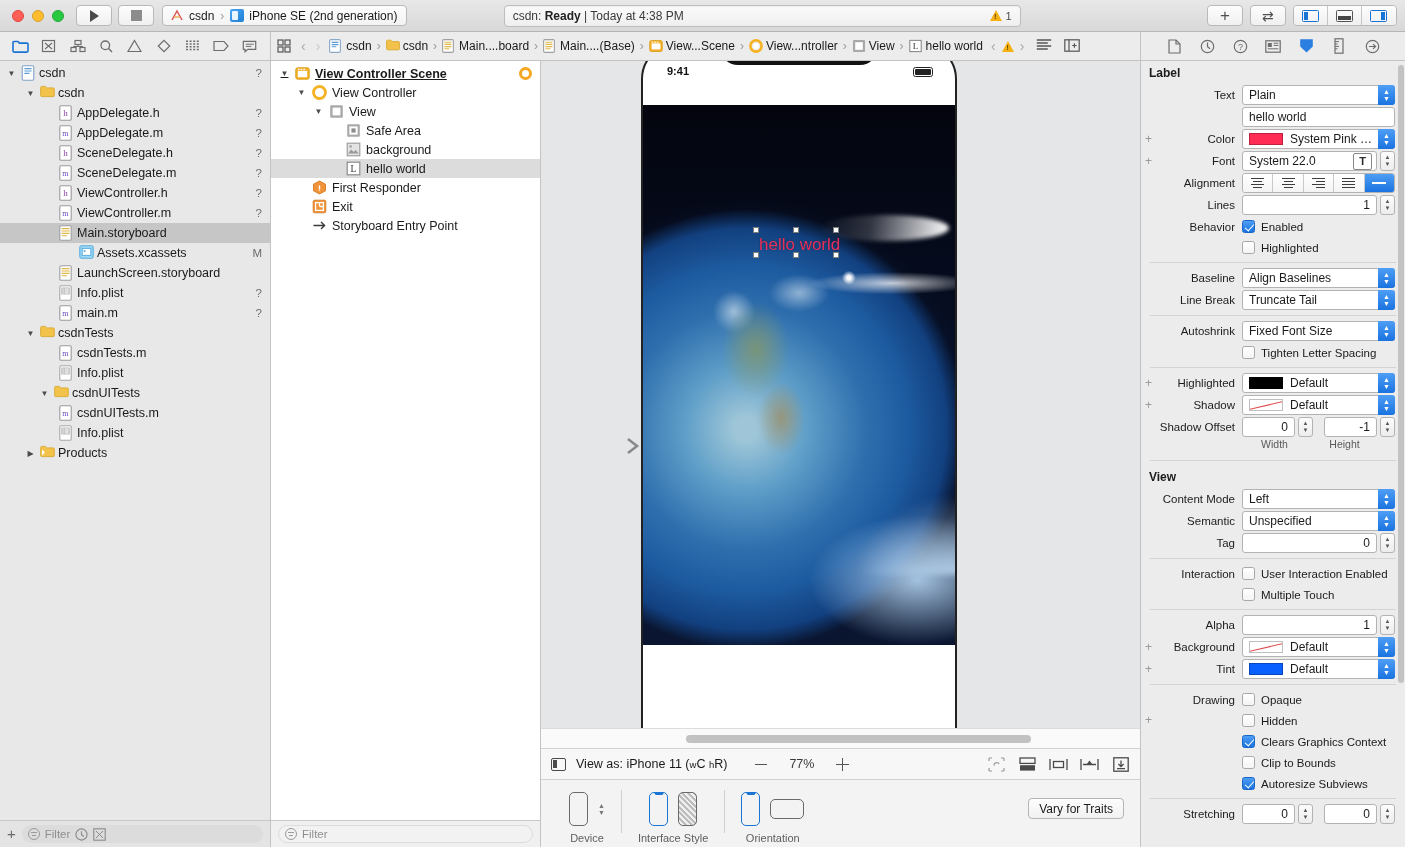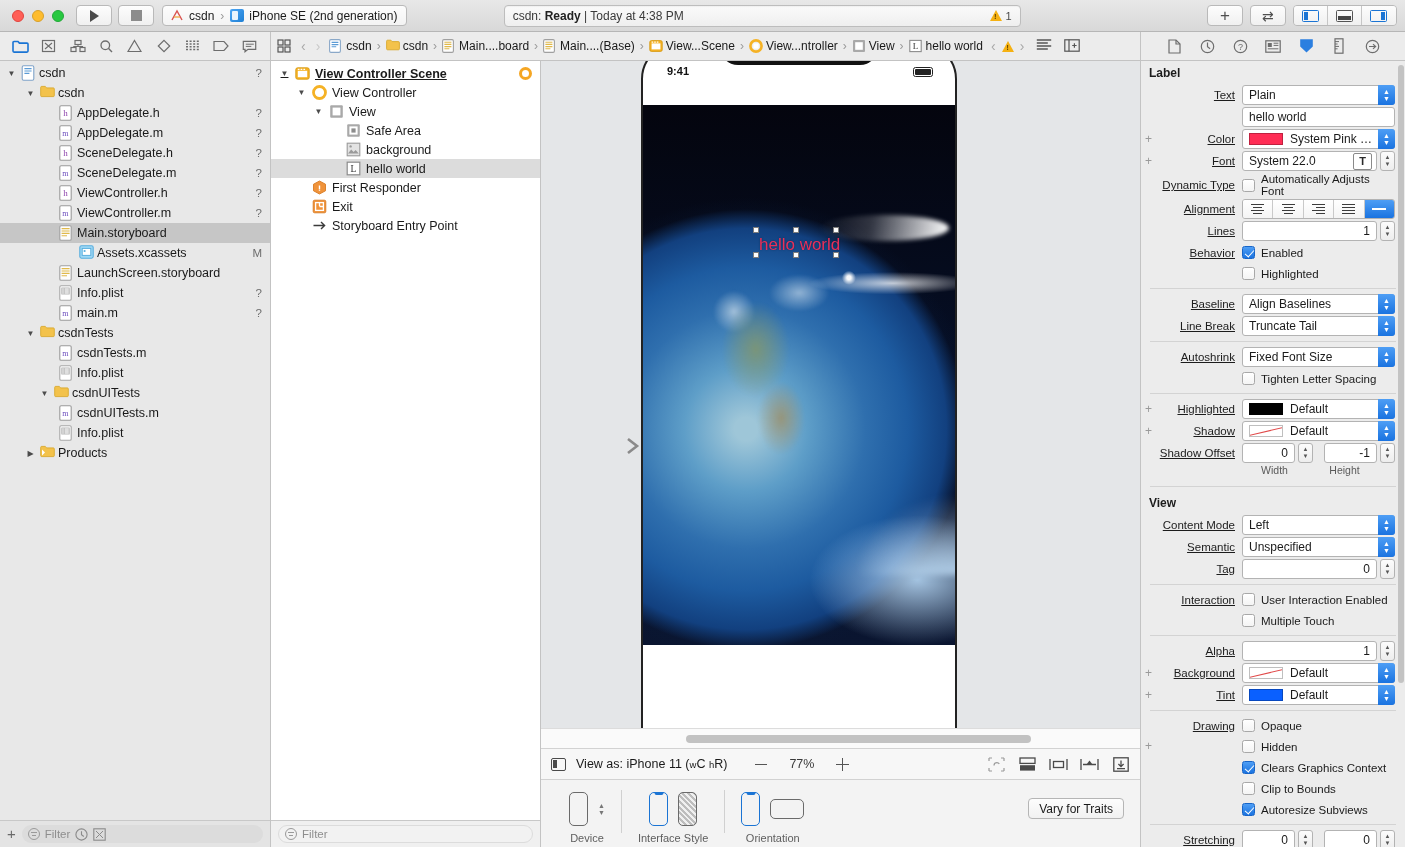--- a/index.html
+++ b/index.html
@@ -284,21 +284,21 @@
   }
 
   
   .inspector {
     width: 265px; flex: 0 0 265px; background: #ececec; border-left: 1px solid #c3c3c3;
     overflow: hidden; position: relative; padding-bottom: 4px;
   }
   .insp-scroll { position:absolute; right: 1px; top: 4px; width: 6px; height: 618px; background: #c3c3c3; border-radius: 3px; }
   .sec-title { font-size: 12px; font-weight: bold; padding: 5px 0 4px 8px; color: #1c1c1c; }
   .irow { display: flex; align-items: center; min-height: 21px; padding: 1px 10px 1px 0; gap: 5px; }
-  .ilbl { width: 96px; flex: 0 0 96px; text-align: right; font-size: 11.5px; color: #1c1c1c; padding-right: 2px; text-decoration: underline; }
+  .ilbl { width: 96px; flex: 0 0 96px; text-align: right; font-size: 11.5px; color: #1c1c1c; padding-right: 2px; }
   .iplus { position: absolute; left: 4px; color: #9a9a9a; font-size: 12px; line-height: 11px; }
   .irow { position: relative; }
   .ctl { flex: 1 1 auto; display: flex; align-items: center; min-width: 0; }
 
   .popup {
     flex: 1 1 auto; height: 20px; background: #fff; border: 1px solid #b3b3b3; border-radius: 3px;
     display: flex; align-items: center; padding: 0 0 0 6px; font-size: 12px; min-width: 0; position: relative;
   }
   .popup .pv { flex: 1 1 auto; white-space: nowrap; overflow: hidden; text-overflow: ellipsis; }
   .popup .chev {
@@ -1065,27 +1065,20 @@
             <span style="flex:1 1 auto">System 22.0</span>
             <span class="fontbtn">T</span>
           </span>
           <span class="stepper">
               <span>▲</span>
               <span>▼</span>
             </span>
         </span>
       </div>
 
-      <div class="irow">
-        <span class="ilbl">Dynamic Type</span>
-        <span class="ctl cbrow">
-          <span class="cb"></span>
-          <span>Automatically Adjusts Font</span>
-        </span>
-      </div>
 
       <div class="irow">
         <span class="ilbl">Alignment</span>
         <span class="ctl">
           <span class="align-group">
             <span class="align-seg">
                 <i class="aline" style="width:13px"></i>
                 <i class="aline" style="width:9px"></i>
                 <i class="aline" style="width:13px"></i>
                 <i class="aline" style="width:9px"></i>

